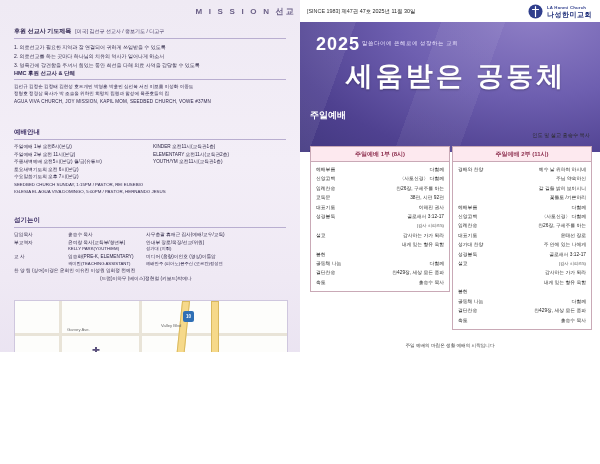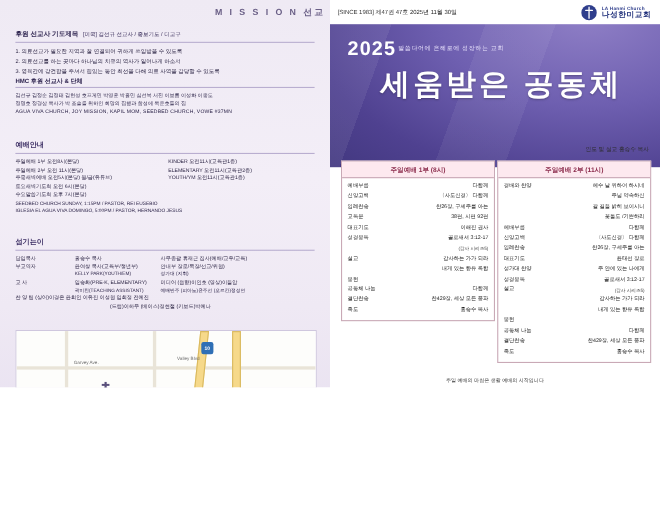--- a/index.html
+++ b/index.html
@@ -290,20 +290,23 @@
           <span class="logo-ko">나성한미교회</span>
         </span>
       </span>
     </div>
 
     <div class="hero-year">2025</div>
     <div class="hero-sub">말씀다어에 은혜로에 성장하는 교회</div>
     <div class="hero-main">세움받은 공동체</div>
   </div>
 
+  <div class="svc-bar">
+    <span class="t">주일예배</span>
+  </div>
   <div class="svc-note">인도 및 설교 홍승수 목사</div>
 
   <div class="ord left-t">
     <div class="ord-head">주일예배 1부 (8시)</div>
     <div class="ord-body">
       <div class="ord-row">
           <span class="k">예배부름</span>
           <span class="v">다함께</span>
         </div>
       <div class="ord-row">

